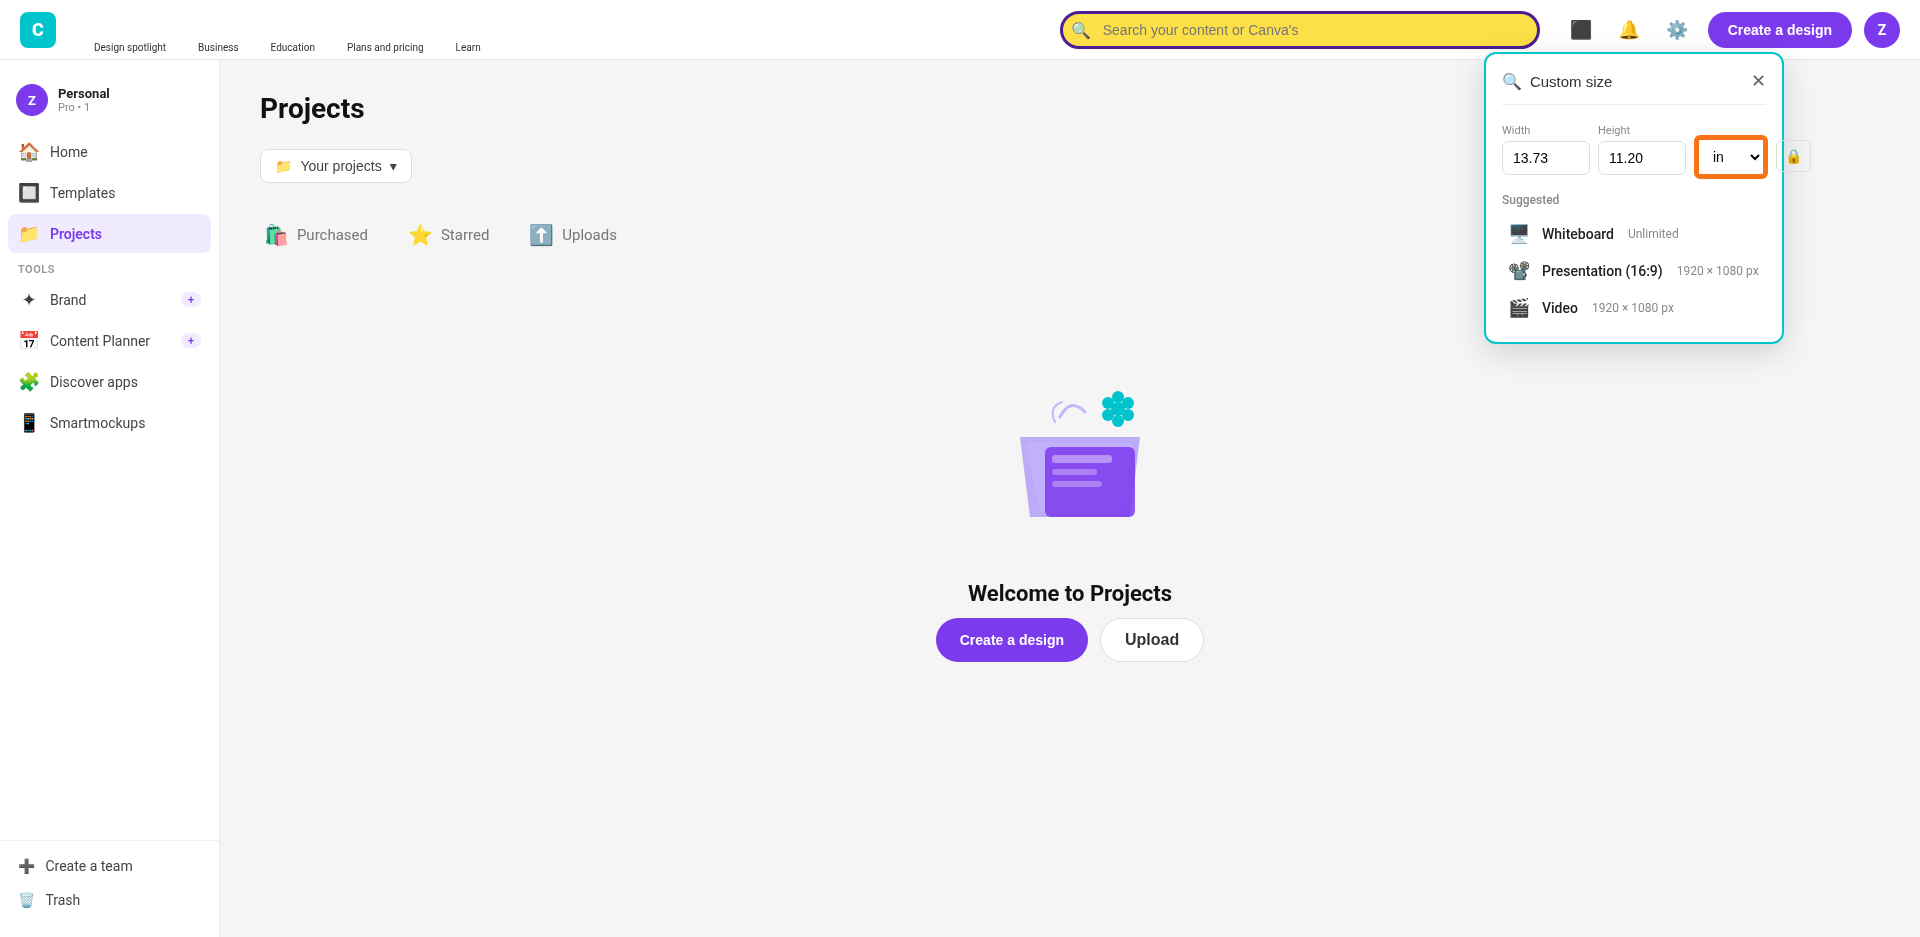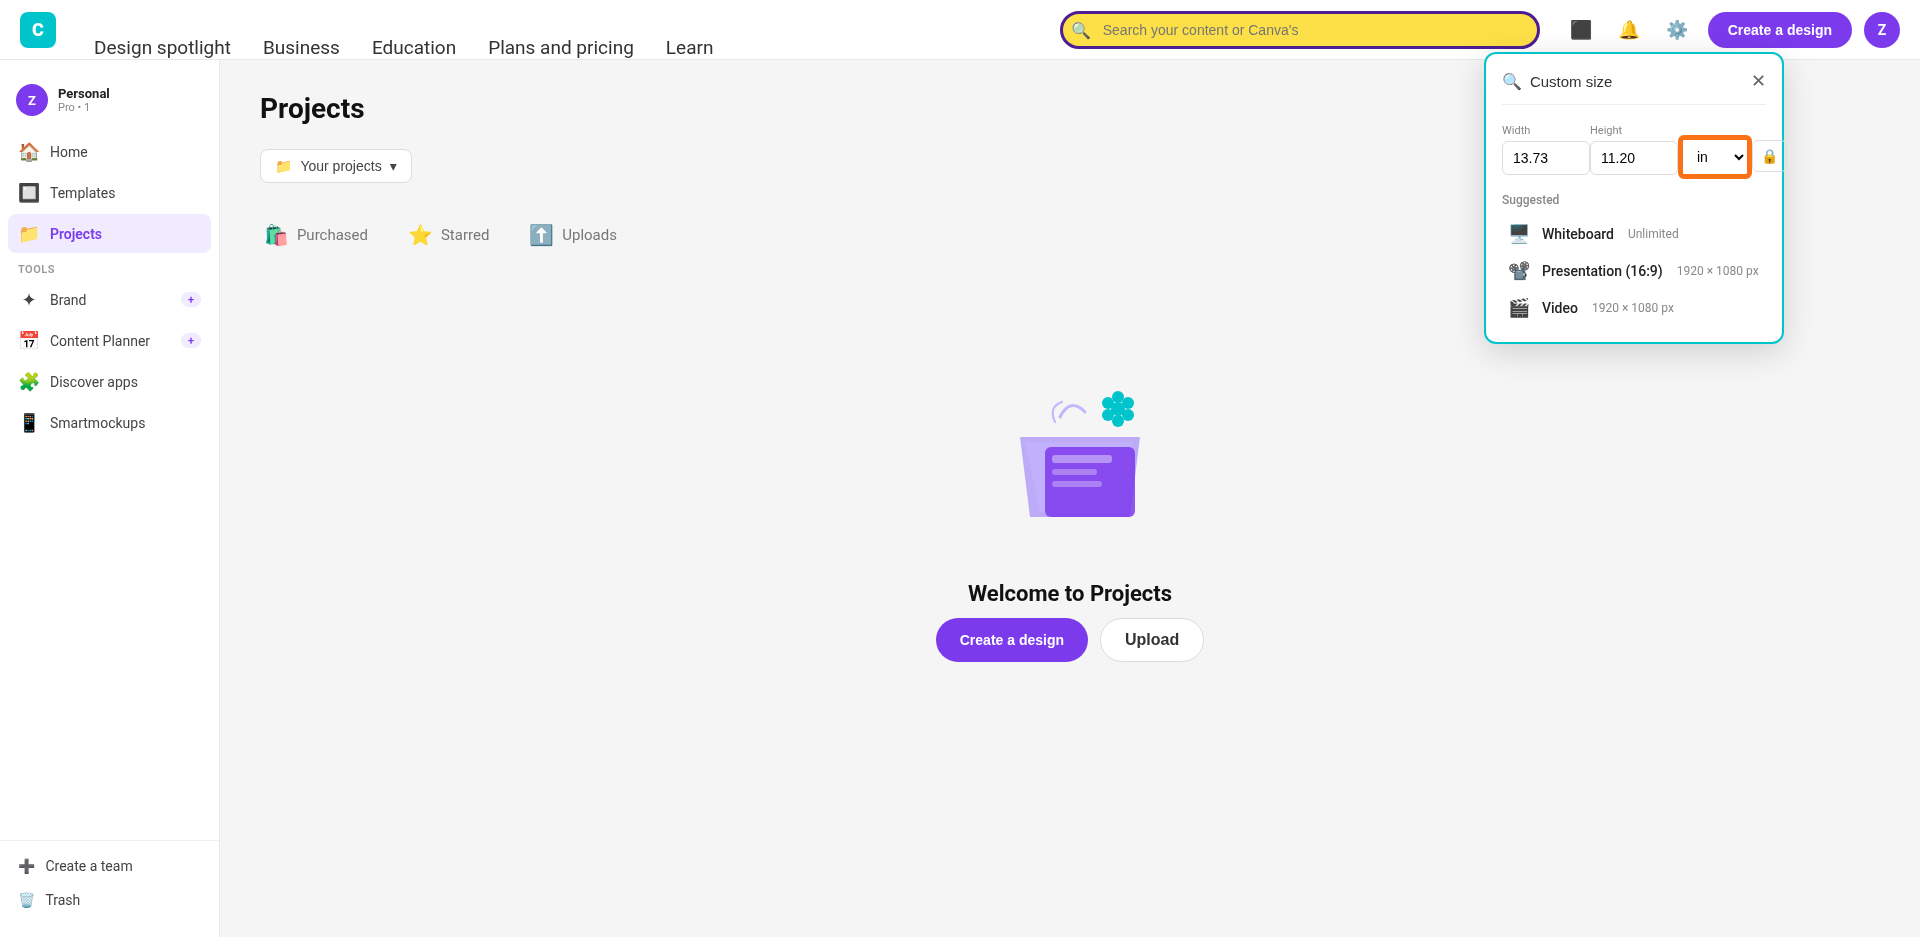--- a/index.html
+++ b/index.html
@@ -18,21 +18,21 @@
       flex-shrink: 0;
     }
     .nav-logo {
       display: flex; align-items: center; gap: 6px; font-weight: 700; font-size: 22px; color: #7c3aed; cursor: pointer;
     }
     .nav-logo-icon {
       width: 36px; height: 36px; background: #00c4cc; border-radius: 8px; display: flex; align-items: center; justify-content: center; color: #fff; font-weight: 900; font-size: 18px;
     }
     .nav-links { display: flex; gap: 4px; flex: 1; }
     .nav-link {
-      padding: 8px 14px; border-radius: 6px; font-size: 19px; color: #333; cursor: pointer; white-space: nowrap; margin-top: 36px;
+      padding: 8px 14px; border-radius: 6px; font-size: 10px; color: #333; cursor: pointer; white-space: nowrap; margin-top: 36px;
     }
     .nav-search {
       flex: 1; max-width: 480px; position: relative;
     }
     .nav-search input {
       width: 100%; padding: 8px 16px 8px 40px; border: 3px solid #4c1d95; border-radius: 24px; font-size: 14px; background: #fde047; outline: none;
     }
     .nav-search-icon {
       position: absolute; left: 12px; top: 50%; transform: translateY(-50%); color: #888; font-size: 16px;
     }
@@ -108,21 +108,21 @@
       padding: 16px;
     }
     .custom-size-search {
       display: flex; align-items: center; gap: 8px; border-bottom: 1px solid #eee; padding-bottom: 12px; margin-bottom: 14px;
     }
     .custom-size-search input {
       flex: 1; border: none; outline: none; font-size: 15px; color: #333;
     }
     .custom-size-search-icon { color: #888; font-size: 16px; }
     .custom-size-close { background: none; border: none; cursor: pointer; font-size: 18px; color: #666; }
-    .custom-size-dims { display: flex; align-items: center; gap: 0; margin-bottom: 14px; }
+    .custom-size-dims { display: flex; align-items: center; gap: 8px; margin-bottom: 14px; }
     .dim-group { display: flex; flex-direction: column; }
     .dim-label { font-size: 11px; color: #888; margin-bottom: 4px; }
     .dim-input {
       width: 88px; padding: 8px 10px; border: 1px solid #ddd; border-radius: 6px; font-size: 14px; outline: none;
     }
     .dim-unit-select {
       padding: 8px 10px; border: 5px solid #f97316; border-radius: 6px; font-size: 14px; background: #fff; cursor: pointer; margin-top: 16px;
     }
     .dim-lock-btn { margin-top: 14px; background: none; border: 1px solid #ddd; border-radius: 6px; padding: 7px 8px; cursor: pointer; font-size: 14px; color: #555; }
     .create-new-design-btn {

